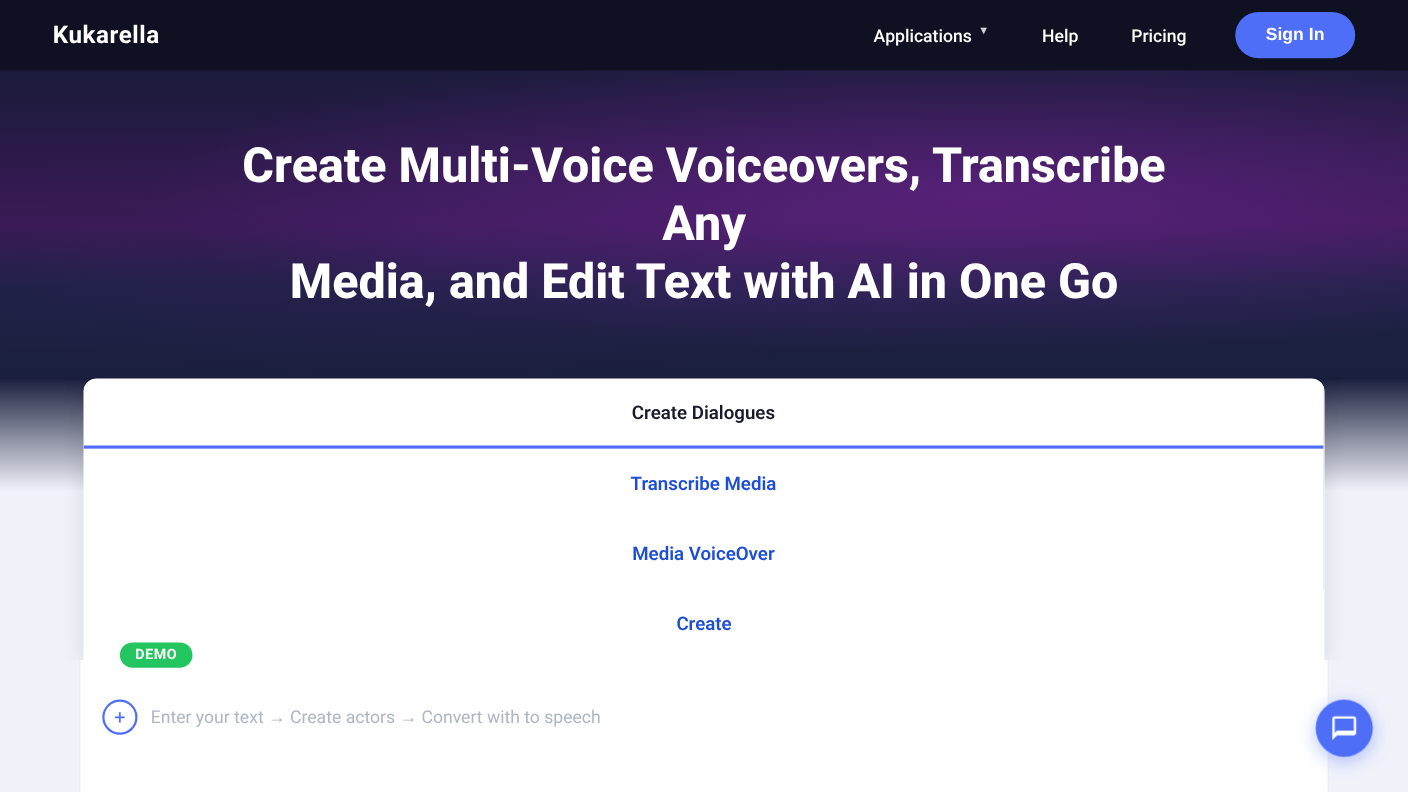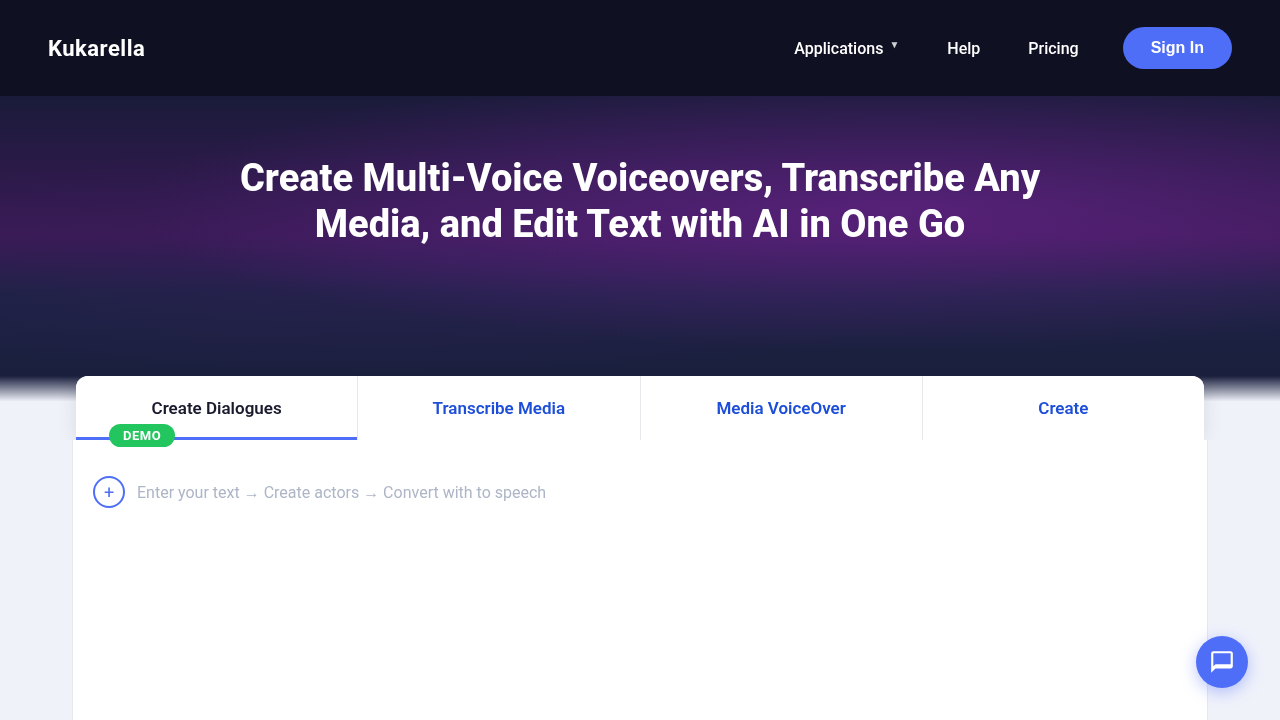--- a/index.html
+++ b/index.html
@@ -15,21 +15,21 @@
       overflow: hidden;
       background: #0f1123;
     }
 
     
     .header {
       display: flex;
       align-items: center;
       justify-content: space-between;
       padding: 0 48px;
-      height: 96px;
+      height: 64px;
       background: transparent;
       position: relative;
       z-index: 10;
     }
 
     .logo {
       color: #ffffff;
       font-size: 22px;
       font-weight: 700;
       letter-spacing: 0.5px;
@@ -96,21 +96,21 @@
       left: 0;
       right: 0;
       bottom: 0;
       background: radial-gradient(ellipse at 70% 40%, rgba(120, 40, 160, 0.5) 0%, transparent 60%),
                   radial-gradient(ellipse at 30% 60%, rgba(60, 30, 100, 0.3) 0%, transparent 50%);
       pointer-events: none;
     }
 
     .hero-title {
       color: #ffffff;
-      font-size: 38px;
+      font-size: 44px;
       font-weight: 800;
       text-align: center;
       line-height: 1.2;
       max-width: 860px;
       position: relative;
       z-index: 1;
     }
 
     
     .tabs-wrapper {
@@ -118,20 +118,21 @@
       padding: 0;
     }
 
     .tabs-container {
       background: #ffffff;
       border-radius: 12px 12px 0 0;
       margin: 0 76px;
       display: flex;
       overflow: hidden;
       box-shadow: 0 2px 20px rgba(0,0,0,0.1);
+      flex-direction: column;
     }
 
     .tab-item {
       flex: 1;
       padding: 22px 16px;
       text-align: center;
       font-size: 17px;
       font-weight: 600;
       color: #1d4ed8;
       cursor: pointer;

